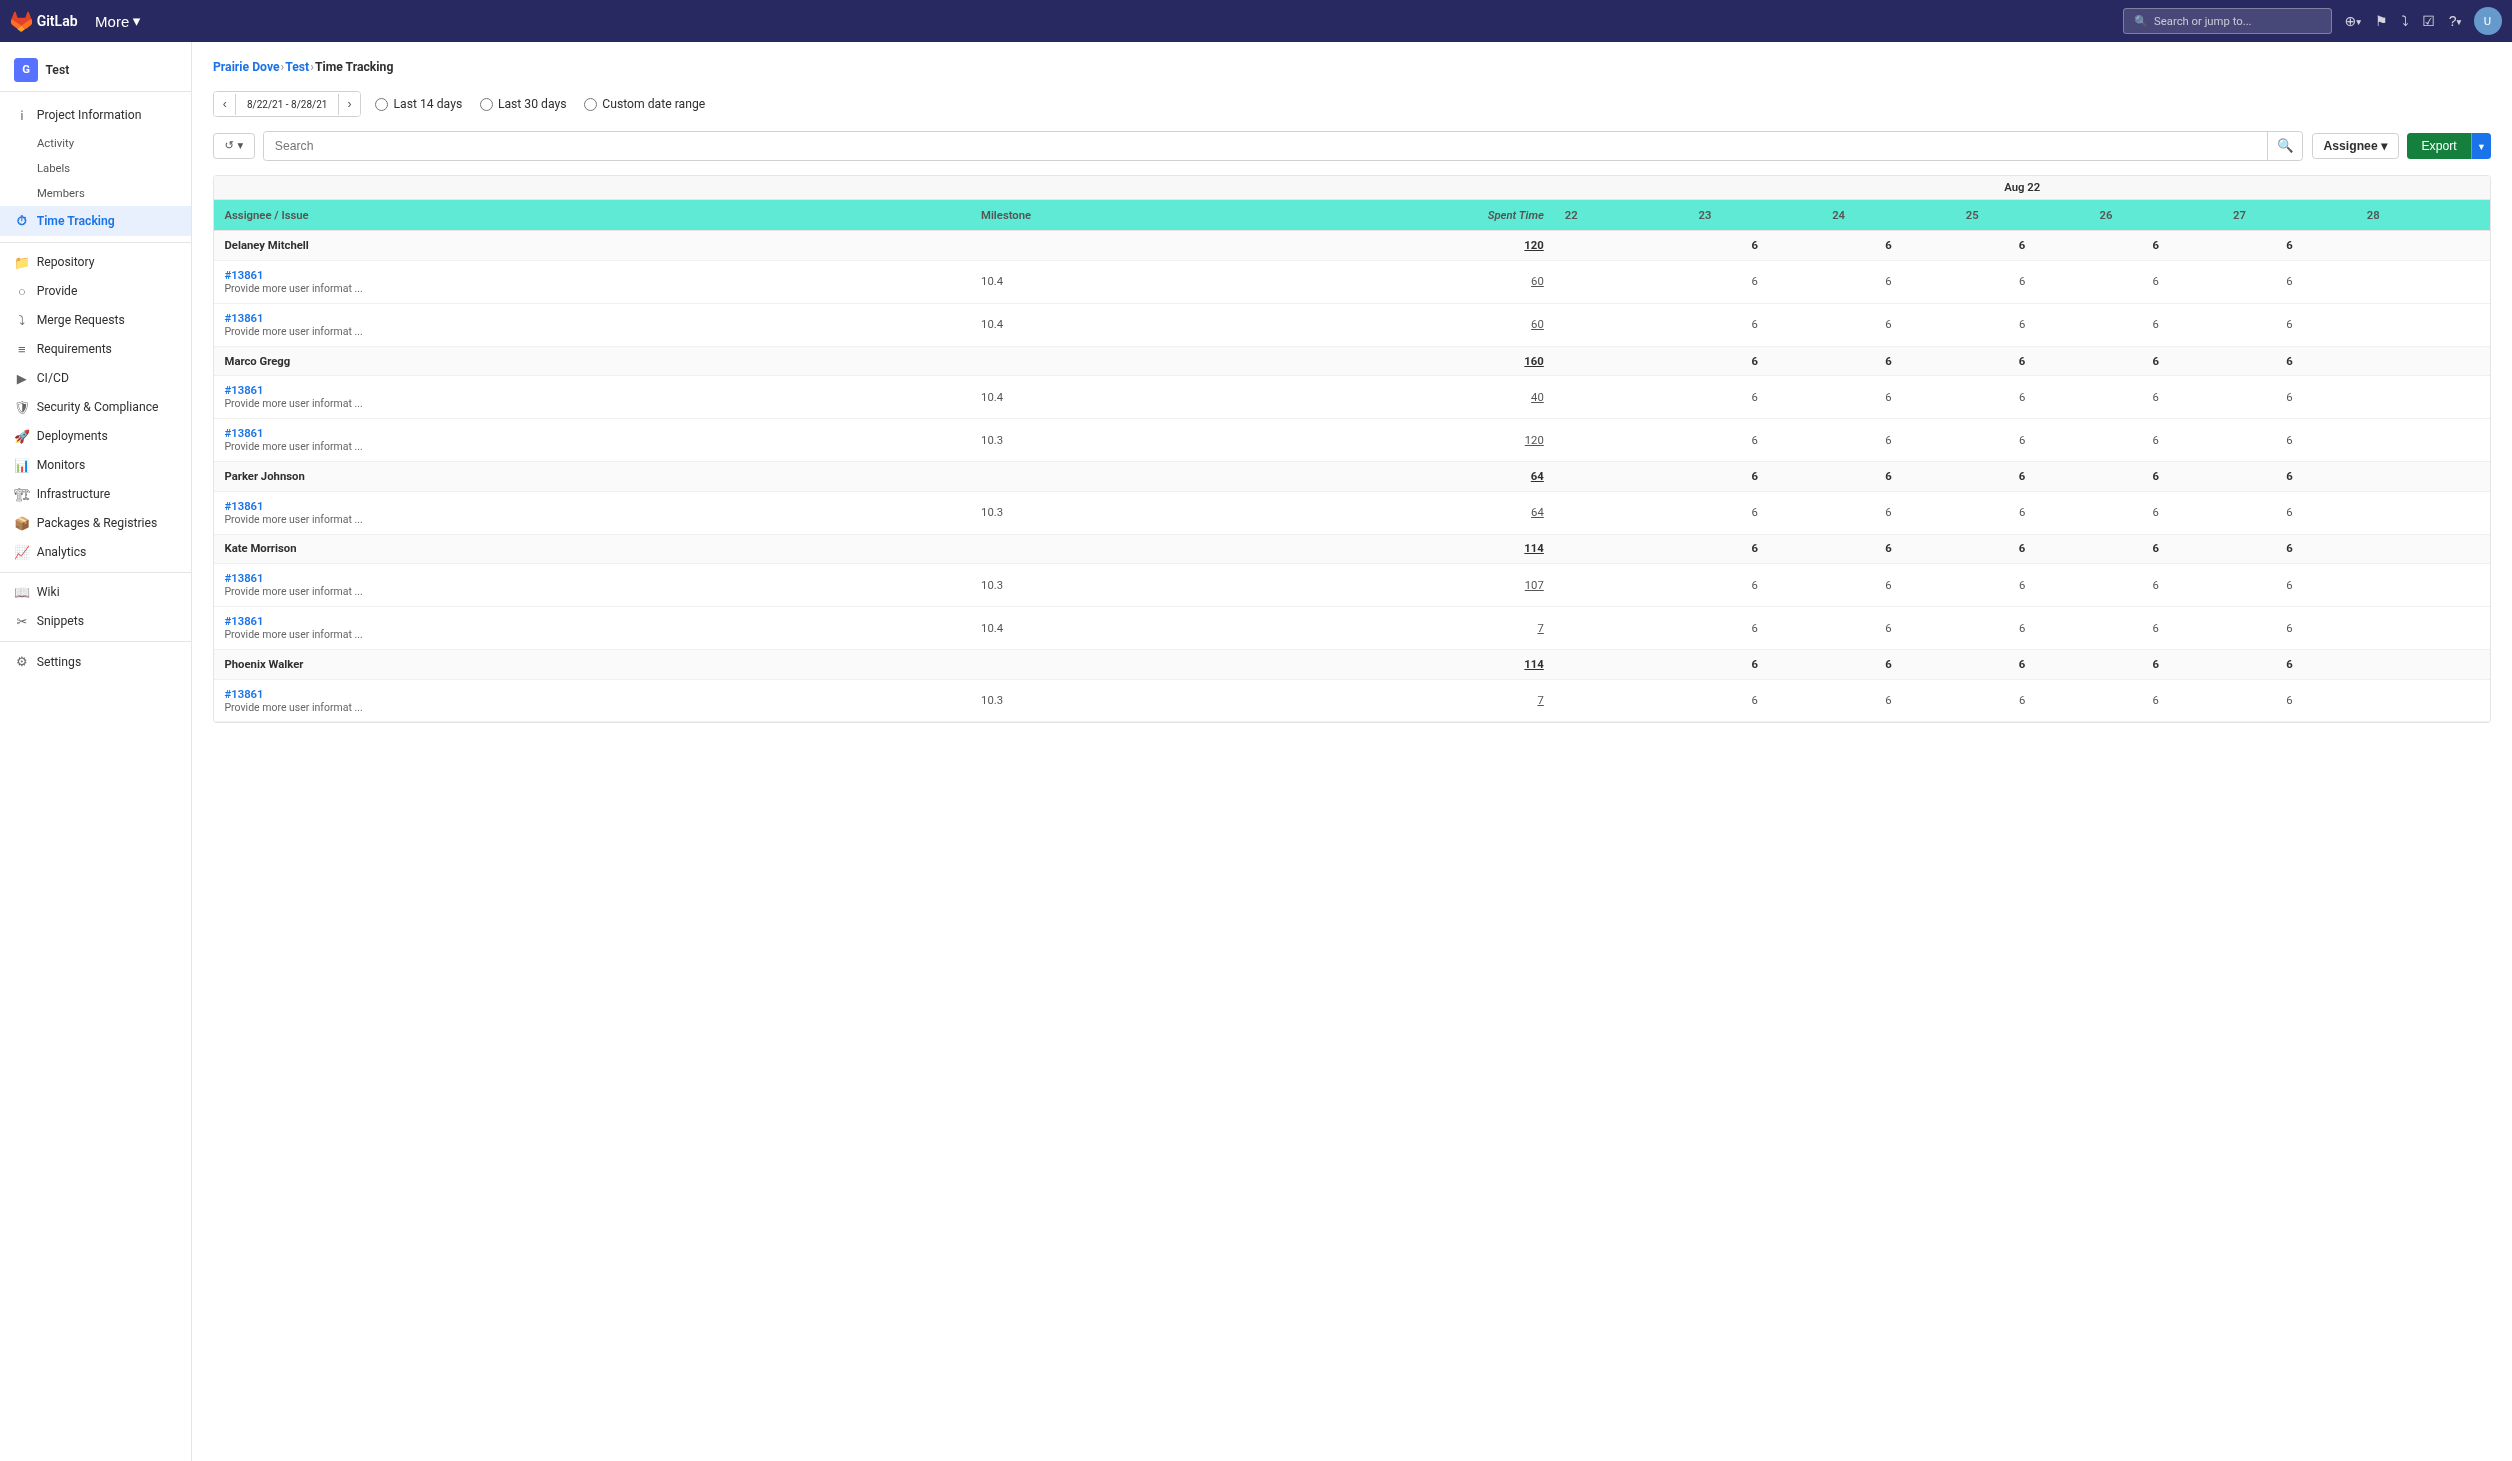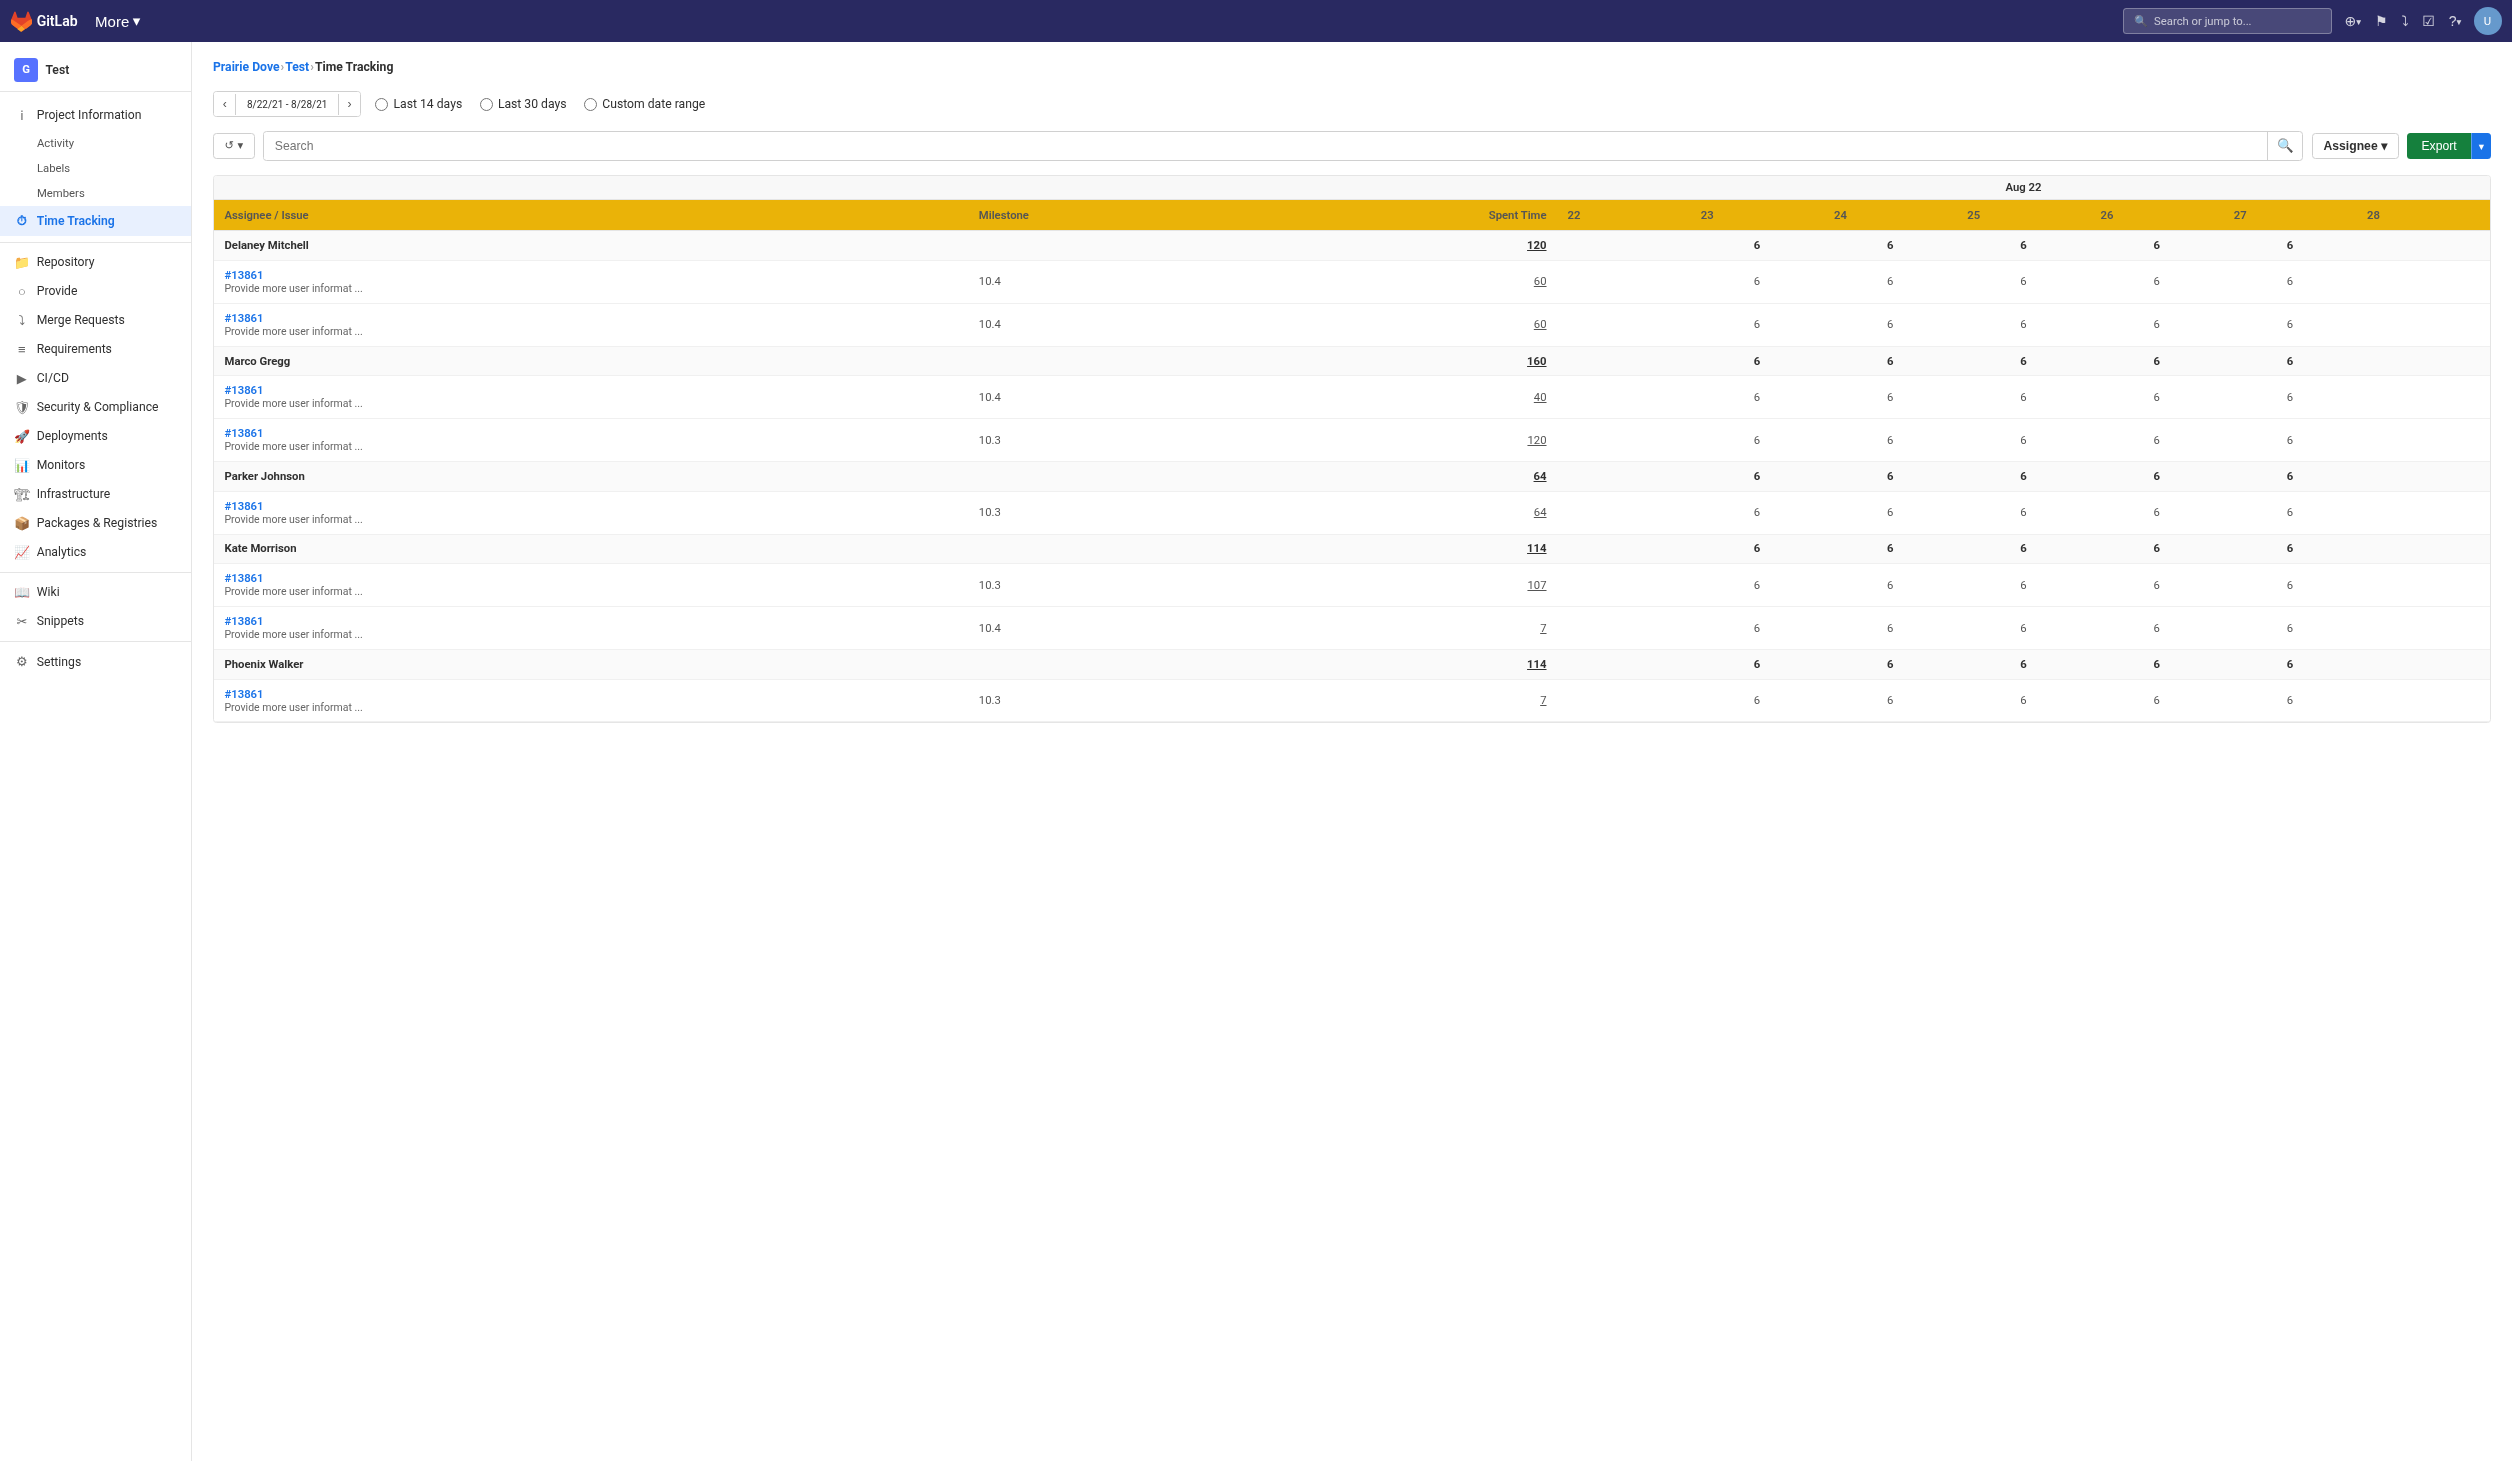--- a/index.html
+++ b/index.html
@@ -305,30 +305,30 @@
     }
     .export-wrap { display: flex; margin-left: auto; }
 
     
     .time-table {
       width: 100%;
       border-collapse: collapse;
       font-size: 11.3px;
     }
     .time-table th {
-      background: #eab308;
+      background: #5eead4;
       border-bottom: 1.7px solid #e5e5e5;
       border-top: 0.9px solid #e5e5e5;
       padding: 8.7px 10.5px;
       text-align: left;
       font-weight: 600;
       color: #555;
       white-space: nowrap;
     }
-    .time-table th.num { text-align: right; }
+    .time-table th.num { text-align: right; font-style: italic; }
     .time-table td {
       padding: 7.9px 10.5px;
       border-bottom: 0.9px solid #f0f0f0;
       vertical-align: middle;
     }
     .time-table td.num { text-align: right; color: #555; text-decoration: underline; }
     .time-table tr.assignee-row td {
       font-weight: 700;
       color: #303030;
       background: #fafafa;

